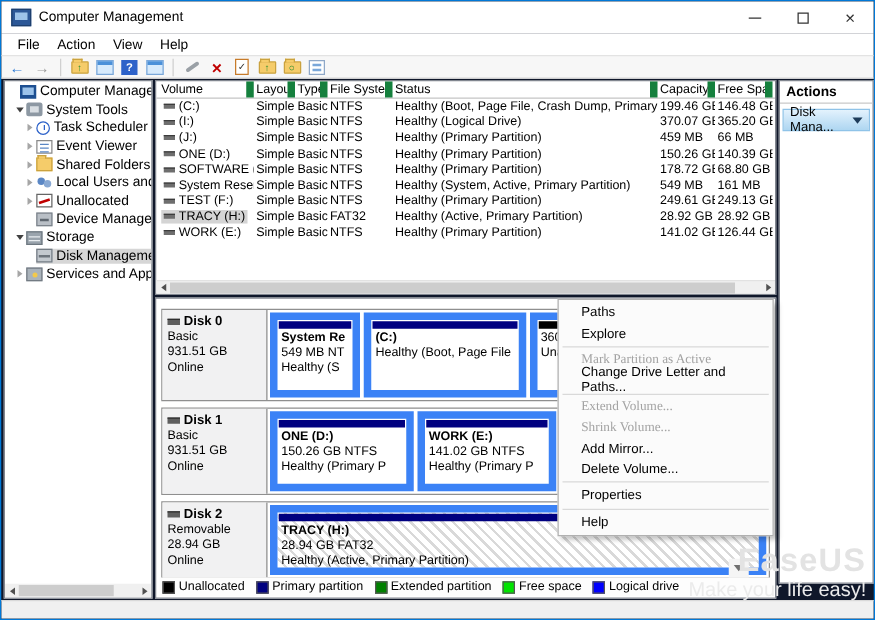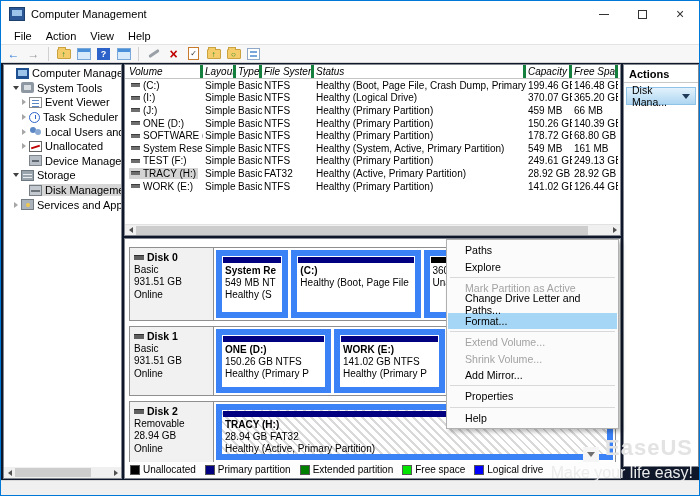--- a/index.html
+++ b/index.html
@@ -61,21 +61,21 @@
   .ic-services { background:#aab3bb; border:1px solid #737b83; } .ic-services::after{content:"";position:absolute;left:4px;top:3px;width:4px;height:4px;border-radius:50%;background:#f2c94c;}
   .hscroll { position:absolute; left:0; bottom:0; right:0; height:11px; background:#f0f0f0; display:flex; align-items:center; }
   .sarrow { width:11px; height:11px; display:flex; align-items:center; justify-content:center; }
   .tri-l { width:0; height:0; border-right:4px solid #505050; border-top:3px solid transparent; border-bottom:3px solid transparent; }
   .tri-r { width:0; height:0; border-left:4px solid #505050; border-top:3px solid transparent; border-bottom:3px solid transparent; }
   .sthumb { height:9px; background:#cdcdcd; }
 
   
   .vol-pane { position:absolute; left:123px; top:63px; width:497px; height:172px; background:#fff; border:1px solid #828790; overflow:hidden; }
   .vhead { display:flex; height:14px; border-bottom:1px solid #c5c5c5; font-size:10px; color:#000; }
-  .vhead .c { border-right:3px solid #15803d;font-style:italic; }
+  .vhead .c { border-right:6px solid #15803d; }
   .vrow { display:flex; height:12.6px; align-items:center; font-size:10px; }
   .c { padding:0 2px; white-space:nowrap; overflow:hidden; display:flex; align-items:center; flex:none; }
   .c0{ width:78px; padding-left:4px; } .c1{width:33px;} .c2{width:26px;} .c3{width:52px;} .c4{width:212px;} .c5{width:46px;} .c6{width:46px;}
   .volico { width:9px; height:4px; background:#6e6e6e; border-top:1px solid #3c3c3c; margin-right:3px; flex:none; }
   .volname { display:inline-flex; align-items:center; padding:0 2px; }
   .volname.sel { background:#d4d4d4; }
   .vol-hscroll { position:absolute; left:0; bottom:0; right:0; height:11px; background:#f0f0f0; display:flex; align-items:center; border-top:1px solid #e2e2e2; }
 
   
   .disk-pane { position:absolute; left:123px; top:237px; width:497px; height:241px; background:#fff; border:1px solid #828790; overflow:hidden; }
@@ -103,27 +103,27 @@
   .actions-pane { position:absolute; left:622px; top:63px; width:76px; height:403px; background:#fff; border:1px solid #828790; }
   .actions-title { font-size:11px; font-weight:bold; padding:3px 5px 2px 5px; border-bottom:1px solid #c9c9c9; }
   .actions-item { margin:4px 2px; height:18px; display:flex; align-items:center; justify-content:space-between; padding:0 5px; font-size:10.5px; background:linear-gradient(#e3f2fd,#aed6f1); border:1px solid #8fc3e8; }
 
   
   .statusbar { position:absolute; left:0; bottom:0; width:698px; height:15px; background:#f0f0f0; border-top:1px solid #d9d9d9; }
 
   
   .ctx-menu { position:absolute; left:445px; top:238px; width:173px; background:#fbfbfb; border:1px solid #b0b0b0; box-shadow:3px 3px 4px rgba(0,0,0,0.25); padding:2px 1px; z-index:10; }
   .mi { height:16.4px; display:flex; align-items:center; padding-left:17px; font-size:10.6px; color:#000; }
-  .mi.dis { color:#a3a3a3; }
+  .mi.dis { color:#a3a3a3;font-family:Liberation Serif, serif; }
   .mi.hi { background:#a5d6f5; }
   .msep { height:1px; background:#d9d9d9; margin:2px 2px; }
 
   
   .watermark { position:absolute; right:6px; bottom:13px; text-align:right; z-index:5; pointer-events:none; }
-  .wm1 { font-size:22px; font-weight:bold; color:#e3e3e3; line-height:32px; letter-spacing:1px; }
+  .wm1 { font-size:26px; font-weight:bold; color:#e3e3e3; line-height:32px; letter-spacing:1px; }
   .wm2 { font-size:16px; color:#ebebeb; line-height:18px; }
 </style>
 </head>
 <body>
 
 <div class="win">
 
   <div class="titlebar">
     <span class="app-icon"></span>
     <span class="title-text">Computer Management</span>
@@ -197,32 +197,41 @@
           </span>
           <span class="ticon ic-tools"></span>
         <span class="hl">
             <span>System Tools</span>
           </span>
       </div>
       <div class="titem" style="padding-left:16px">
         <span class="chev">
             <span class="chev-c"></span>
           </span>
+          <span class="ticon ic-clock"></span>
+        <span class="hl">
+            <span>Task Scheduler</span>
+          </span>
+      </div>
+      <div class="titem" style="padding-left:16px">
+        <span class="chev">
+            <span class="chev-c"></span>
+          </span>
           <span class="ticon ic-doc"></span>
         <span class="hl">
             <span>Event Viewer</span>
           </span>
       </div>
       <div class="titem" style="padding-left:16px">
         <span class="chev">
             <span class="chev-c"></span>
           </span>
-          <span class="ticon ic-clock"></span>
-        <span class="hl">
-            <span>Task Scheduler</span>
+          <span class="ticon ic-folder"></span>
+        <span class="hl">
+            <span>Shared Folders</span>
           </span>
       </div>
       <div class="titem" style="padding-left:16px">
         <span class="chev">
             <span class="chev-c"></span>
           </span>
           <span class="ticon ic-users"></span>
         <span class="hl">
             <span>Local Users and Gr</span>
           </span>
@@ -550,24 +559,24 @@
     <div class="wm1">EaseUS</div>
     <div class="wm2">Make your life easy!</div>
   </div>
 
   <div class="ctx-menu">
     <div class="mi">Paths</div>
     <div class="mi">Explore</div>
     <div class="msep"></div>
     <div class="mi dis">Mark Partition as Active</div>
     <div class="mi">Change Drive Letter and Paths...</div>
-    <div class="mi hi">Format...</div>
     <div class="msep"></div>
     <div class="mi dis">Extend Volume...</div>
     <div class="mi dis">Shrink Volume...</div>
     <div class="mi">Add Mirror...</div>
+    <div class="mi">Delete Volume...</div>
     <div class="msep"></div>
     <div class="mi">Properties</div>
     <div class="msep"></div>
     <div class="mi">Help</div>
   </div>
 
 </div>
 
 </body></html>

